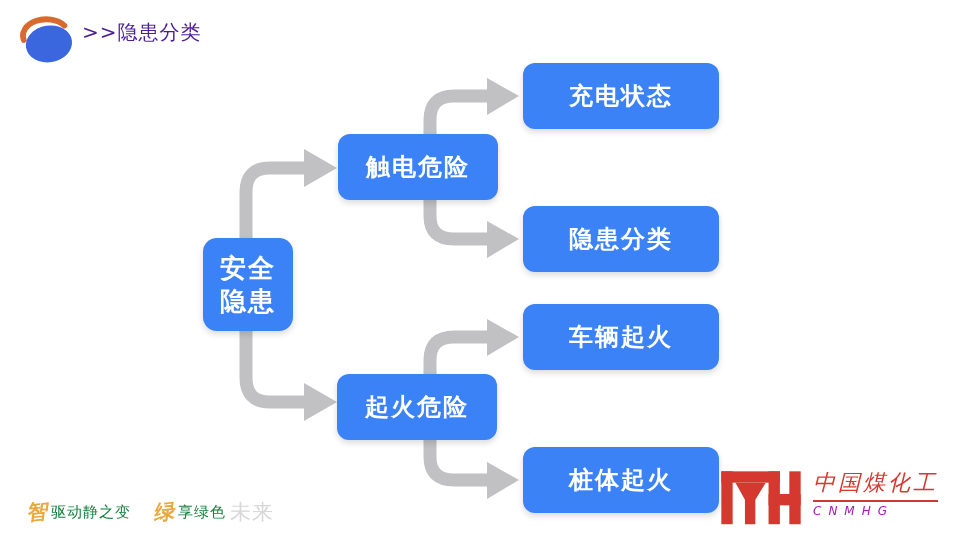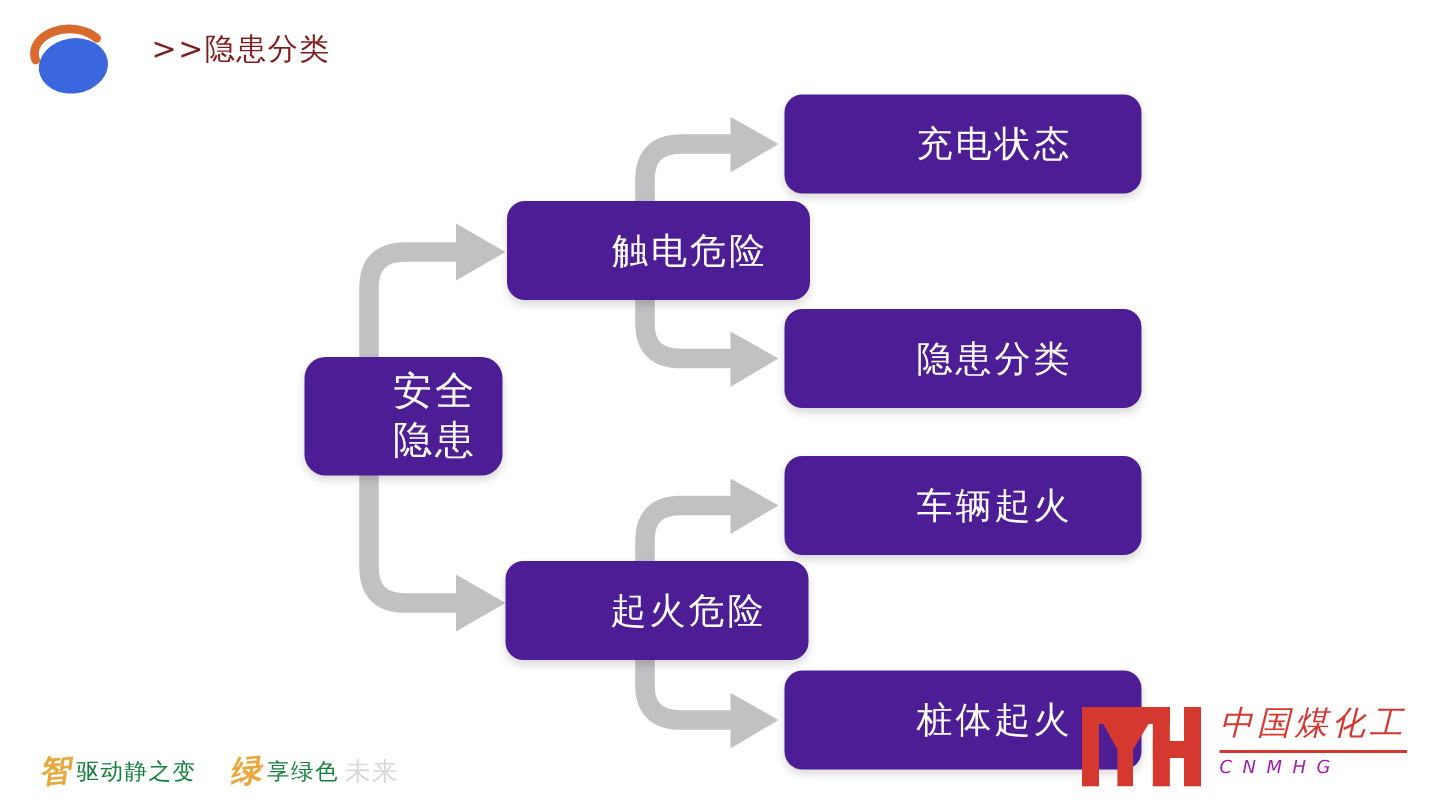--- a/index.html
+++ b/index.html
@@ -6,49 +6,49 @@
   body{
     width:960px;height:540px;position:relative;overflow:hidden;
     background:#ffffff;
     font-family:"DejaVu Sans","Liberation Sans",sans-serif;
   }
   
   .header{position:absolute;left:18px;top:16px;display:flex;align-items:flex-start;}
   .logo{width:58px;height:50px;margin-right:6px;flex:0 0 auto;}
   .title-block{display:flex;flex-direction:column;}
   .title{font-size:30px;font-weight:bold;color:#3f3f3f;letter-spacing:1px;line-height:1.15;}
-  .subtitle{font-size:20px;color:#7f1d1d;margin-top:3px;letter-spacing:1px;margin-left:19px;}
+  .subtitle{font-size:20px;color:#4c1d95;margin-top:3px;letter-spacing:1px;}
 
   
   .connectors{position:absolute;left:0;top:0;width:960px;height:540px;pointer-events:none;}
   .node{
     position:absolute;display:flex;align-items:center;justify-content:center;
-    background:#4c1d95;color:#ffffff;font-weight:normal;
+    background:#3b82f6;color:#ffffff;font-weight:bold;
     border-radius:12px;box-shadow:0 3px 6px rgba(0,0,0,0.15);
-    letter-spacing:2px;text-align:center;padding-left:42px;
+    letter-spacing:2px;text-align:center;
   }
-  .node-root{left:203px;top:238px;width:90px;height:79px;font-size:26px;line-height:1.25;border-radius:14px;}
+  .node-root{left:203px;top:238px;width:90px;height:93px;font-size:26px;line-height:1.25;border-radius:14px;}
   .node-branch{width:160px;height:66px;font-size:24px;text-align:right;}
   .node-branch-1{left:338px;top:134px;}
   .node-branch-2{left:337px;top:374px;}
   .node-leaf{width:196px;height:66px;font-size:24px;}
   .node-leaf-1{left:523px;top:63px;}
   .node-leaf-2{left:523px;top:206px;}
   .node-leaf-3{left:523px;top:304px;}
   .node-leaf-4{left:523px;top:447px;}
 
   
   .slogans{position:absolute;left:26px;bottom:14px;display:flex;align-items:center;gap:22px;}
   .slogan{display:flex;align-items:center;gap:4px;}
   .slogan-icon{
     font-size:21px;font-weight:bold;font-style:italic;color:#E9A83C;
     transform:rotate(-6deg);line-height:1;
   }
   .slogan-text{font-size:15px;color:#15803d;letter-spacing:1px;}
-  .slogan-faded{font-size:17px;color:#d7d7d7;letter-spacing:1px;}
+  .slogan-faded{font-size:21px;color:#d7d7d7;letter-spacing:1px;}
 
   
   .brand{position:absolute;right:22px;bottom:12px;display:flex;align-items:center;gap:10px;font-style:italic;}
   .brand-mark{width:84px;height:68px;flex:0 0 auto;}
   .brand-text{display:flex;flex-direction:column;align-items:flex-start;}
   .brand-cn{font-size:22px;color:#D4382E;letter-spacing:3px;font-weight:500;line-height:1.2;}
   .brand-rule{width:100%;height:2px;background:#D4382E;margin:3px 0 3px 0;}
   .brand-en{font-size:12px;color:#a21caf;letter-spacing:7px;line-height:1.1;}
 </style>
 </head>

